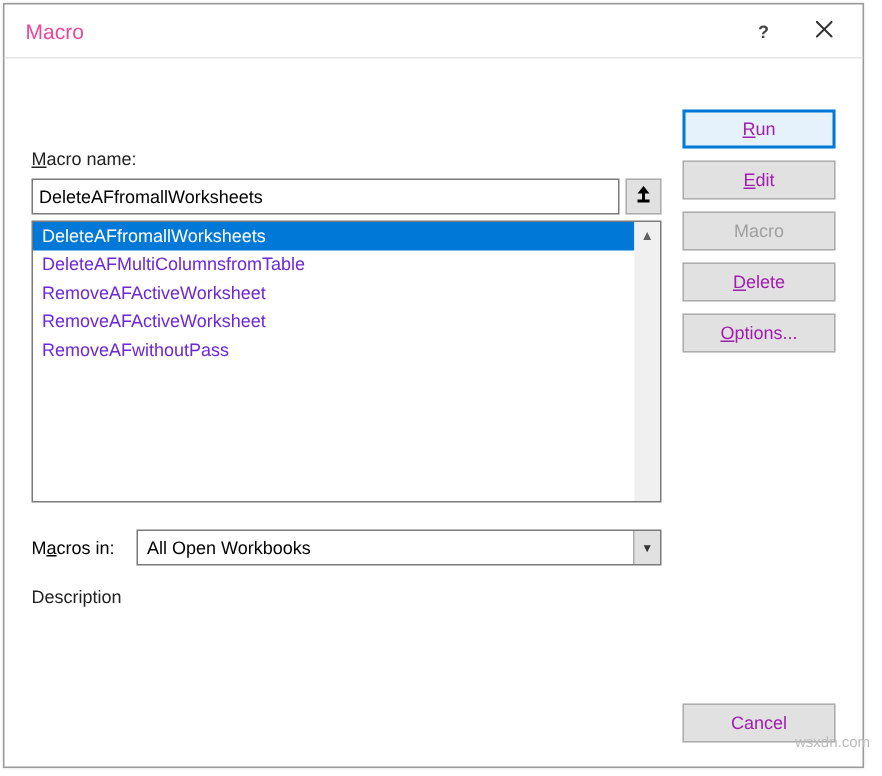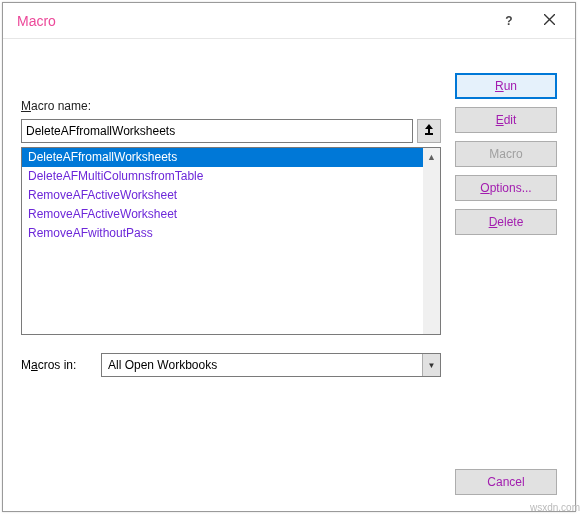--- a/index.html
+++ b/index.html
@@ -130,21 +130,20 @@
       height: 17px;
       display: flex;
       align-items: center;
       justify-content: center;
       color: #606060;
       font-size: 9px;
     }
     .macros-in-row {
       display: flex;
       align-items: center;
-      gap: 10px;
       margin-top: 18px;
     }
     .macros-in-label {
       width: 70px;
     }
     .combo {
       flex: 1;
       height: 24px;
       border: 1px solid #7a7a7a;
       display: flex;
@@ -198,21 +197,21 @@
       display: flex;
       justify-content: flex-end;
       padding: 10px 18px 16px 18px;
     }
     .footer .btn {
       width: 102px;
     }
     .watermark {
       position: absolute;
       right: 8px;
-      bottom: 4px;
+      bottom: 16px;
       font-size: 10px;
       color: #bbb;
     }
   </style>
 </head>
 <body>
 
 <div class="dialog">
 
   <div class="titlebar">
@@ -261,36 +260,37 @@
       </div>
 
       <div class="macros-in-row">
         <div class="macros-in-label"><span>M<u>a</u>cros in:</span></div>
         <div class="combo">
           <div class="combo-text">All Open Workbooks</div>
           <div class="combo-btn">▼</div>
         </div>
       </div>
 
+      <div class="desc-label label">Description</div>
 
     </div>
 
     <div class="right">
       <div class="btn primary">
           <span><u>R</u>un</span>
         </div>
       <div class="btn">
           <span><u>E</u>dit</span>
         </div>
       <div class="btn disabled">Macro</div>
       <div class="btn">
+          <span><u>D</u>elete</span>
+        </div>
+      <div class="btn">
           <span><u>O</u>ptions...</span>
-        </div>
-      <div class="btn">
-          <span><u>D</u>elete</span>
         </div>
     </div>
 
   </div>
 
   <div class="footer">
     <div class="btn">Cancel</div>
   </div>
 
 </div>

